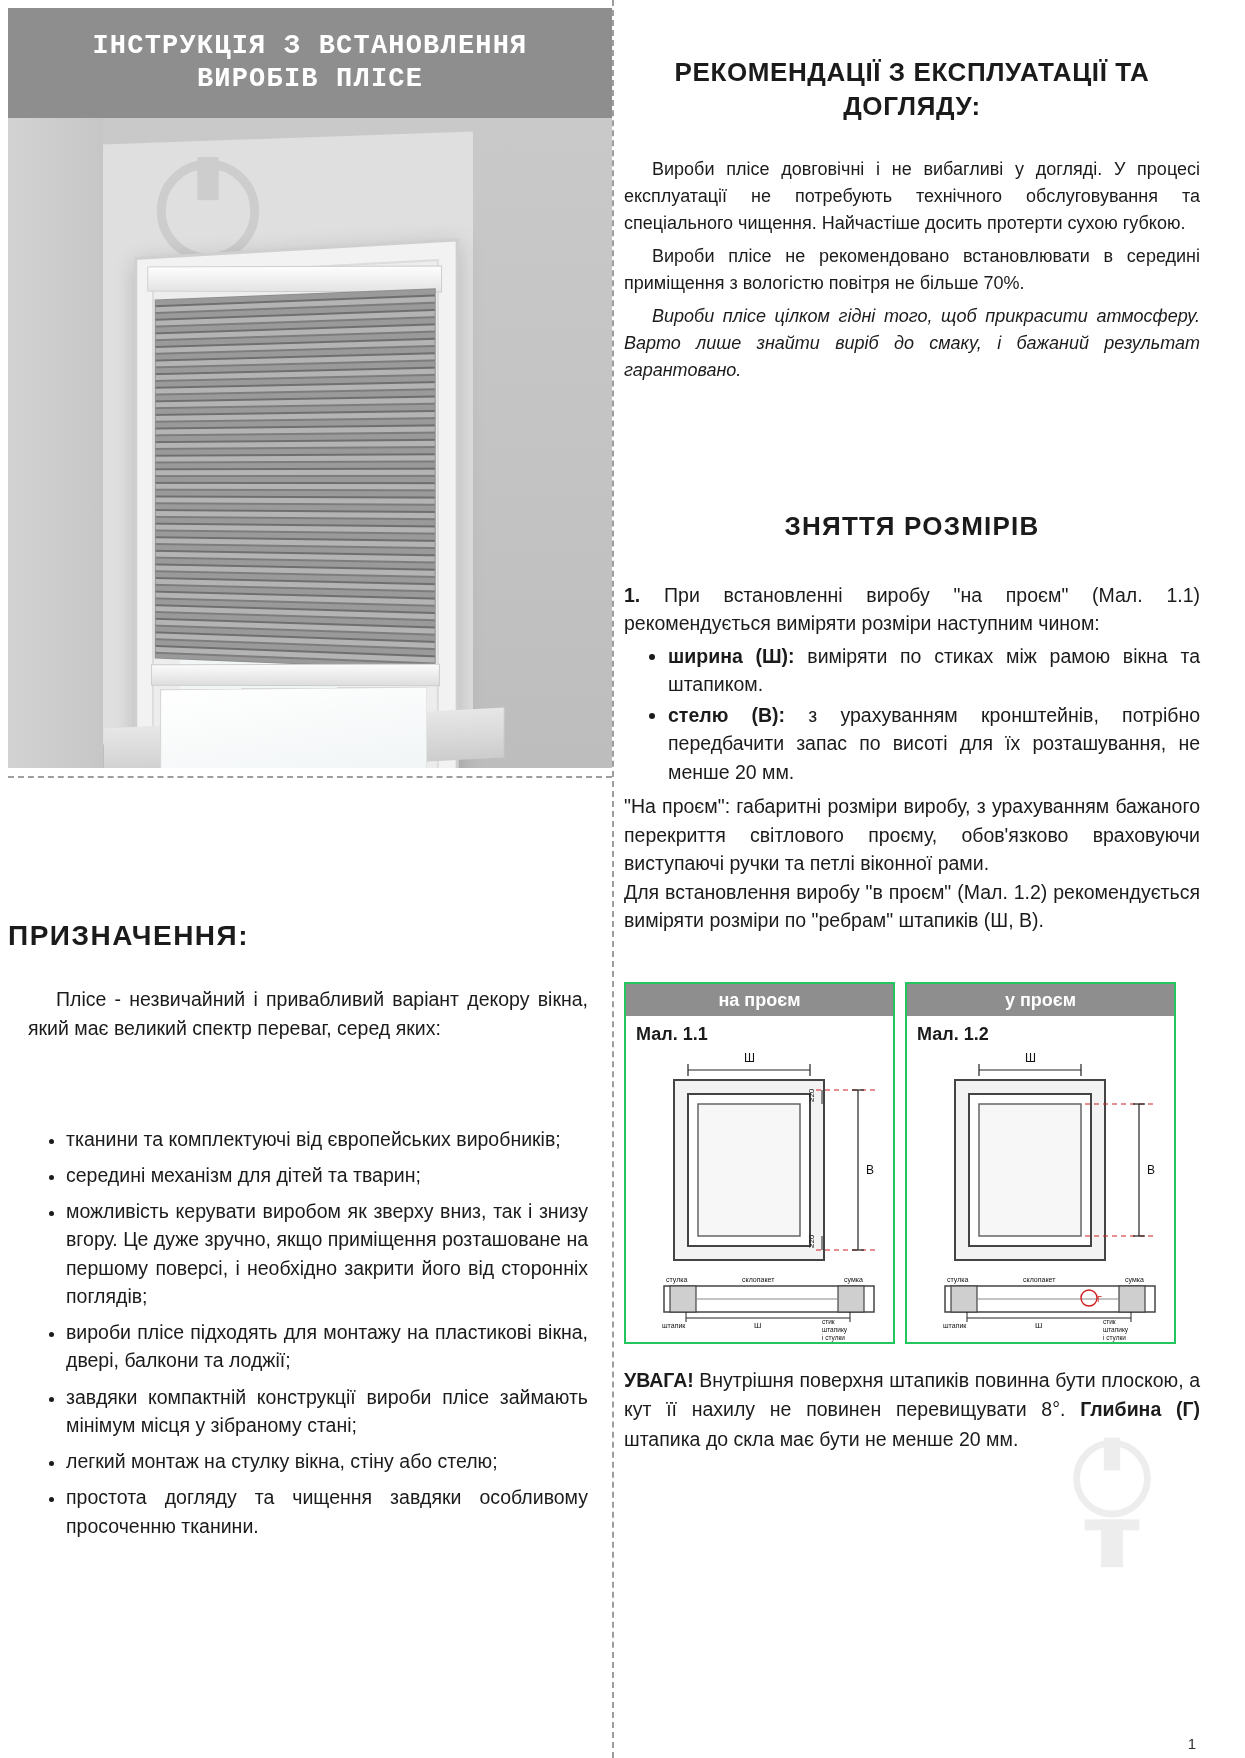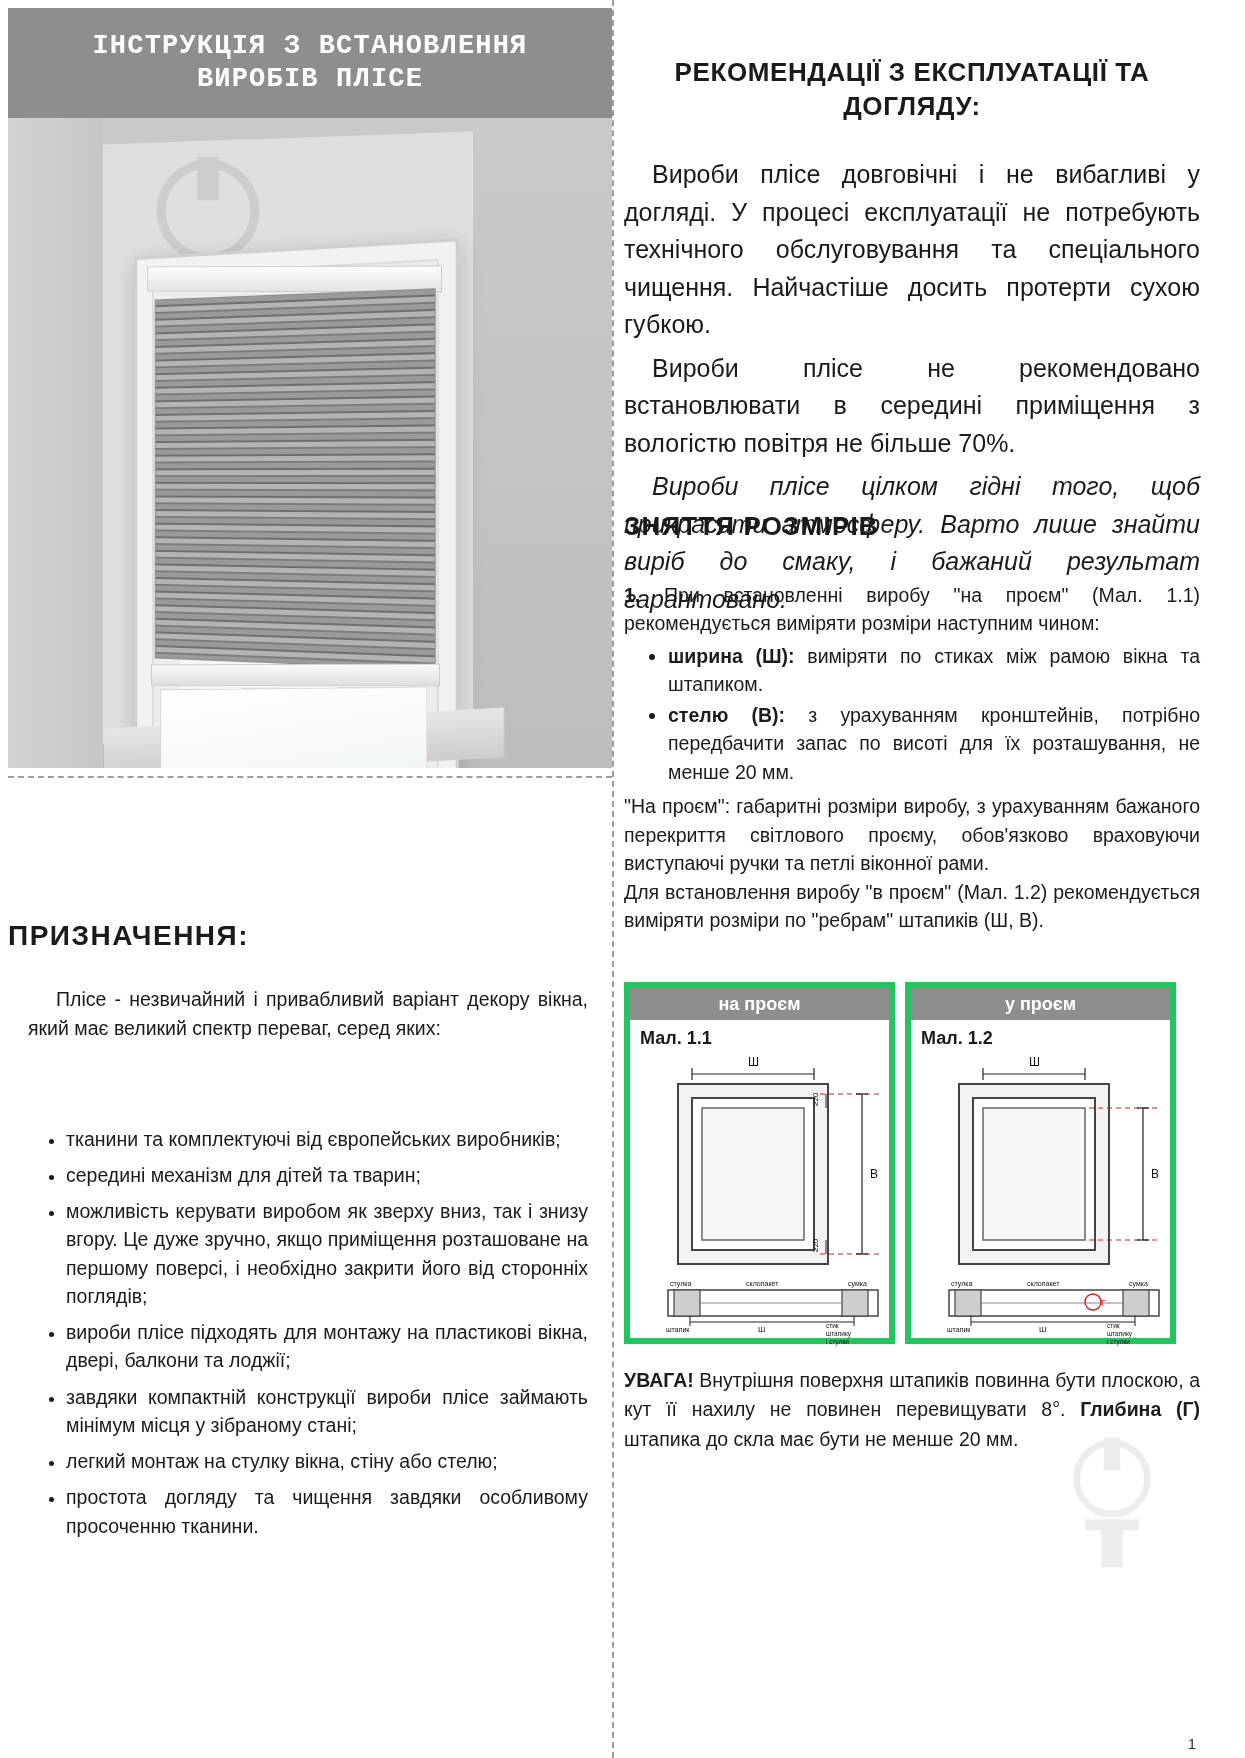--- a/index.html
+++ b/index.html
@@ -140,43 +140,43 @@
   .right-col {
     position:absolute; left:606px; top:0; width:612px; height:1758px;margin-top:16px;
   }
   .r-title {
     position:absolute; left:18px; top:40px; width:576px;
     text-align:center; font-size:26px; font-weight:bold; letter-spacing:.6px;
     line-height:1.3;
   }
   .r-body1 {
     position:absolute; left:18px; top:140px; width:576px;
-    font-size:25px; line-height:1.5; text-align:justify;
+    font-size:18px; line-height:1.5; text-align:justify;
   }
   .r-body1 p { margin:0 0 6px 0; text-indent:28px; }
   .r-body1 p.it { font-style:italic; }
 
   .r-title2 {
     position:absolute; left:18px; top:495px; width:576px;
-    font-size:26px; font-weight:bold; letter-spacing:1.2px;
+    text-align:center; font-size:26px; font-weight:bold; letter-spacing:1.2px;
   }
   .r-body2 {
     position:absolute; left:18px; top:565px; width:576px;
     font-size:19.5px; line-height:1.46; text-align:justify;
   }
   .r-body2 p { margin:0; }
   .r-list { margin:4px 0 6px 0; padding-left:44px; }
   .r-list li { margin-bottom:2px; text-align:justify; }
 
   
   .fig-wrap {
     position:absolute; left:18px; top:966px; width:576px; height:362px;
     display:flex; gap:10px;
   }
-  .fig-box { width:271px; border:6px solid #22c55e; background:#fff; position:relative; }
+  .fig-box { width:271px; border:2px solid #22c55e; background:#fff; position:relative; }
   .fig-head {
     height:32px; background:#8e8e8e; color:#fff;
     display:flex; align-items:center; justify-content:center;
     font-size:18px; font-weight:bold;
   }
   .fig-label {
     position:absolute; left:10px; top:40px; font-size:18px;font-weight:bold;
   }
   .fig-canvas { position:absolute; left:0; top:62px; width:283px; height:298px; }
 

